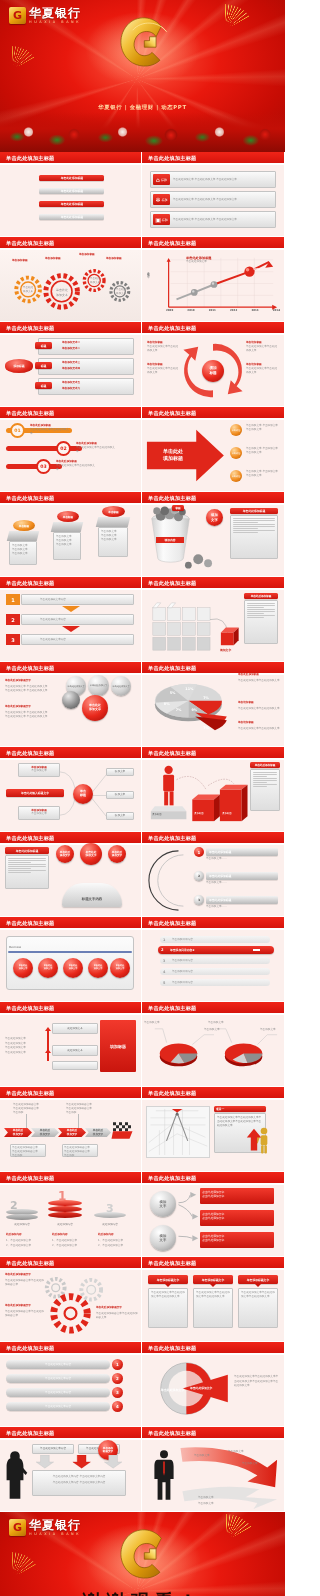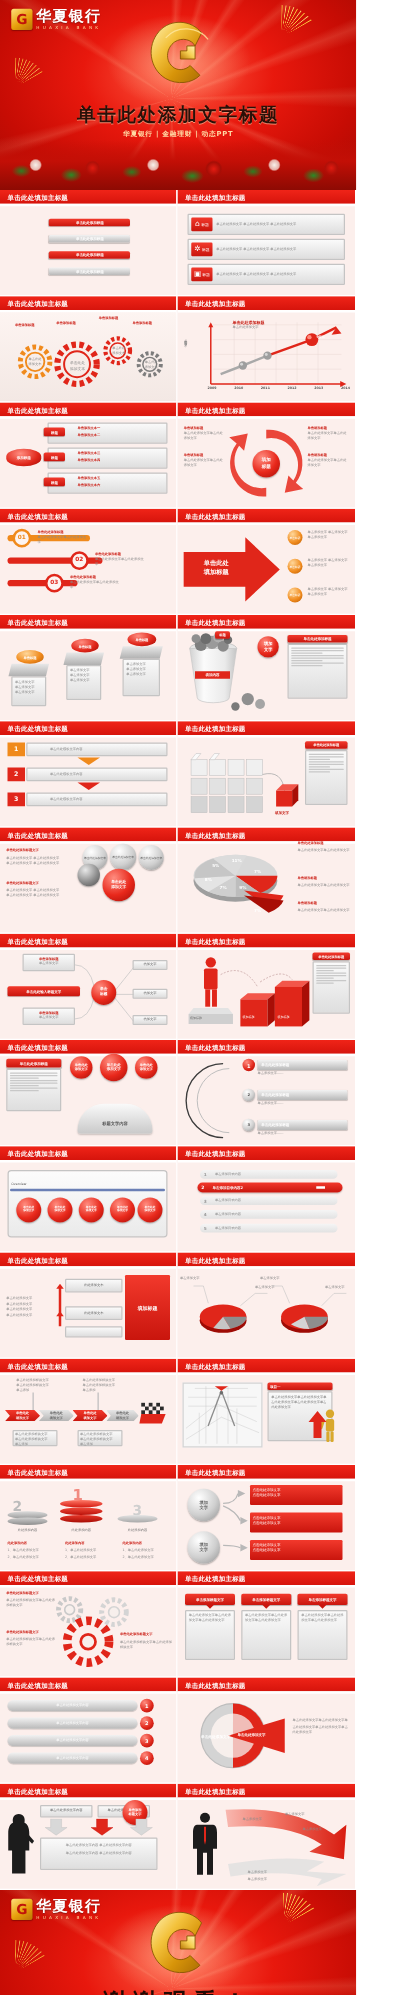--- a/index.html
+++ b/index.html
@@ -170,21 +170,20 @@
     </svg>
 
     <div class="logo">
       <div class="mark">G</div>
       <div>
         <div class="cn">华夏银行</div>
         <div class="en">HUAXIA BANK</div>
       </div>
     </div>
 
-    <div class="cvtitle">单击此处添加文字标题</div>
     <div class="cvsub">华夏银行 | 金融理财 | 动态PPT</div>
     <div class="flowers"></div>
   </div>
 
   <div class="slide">
     <div class="hdr">
       <div class="ttl">单击此处填加主标题</div>
       <div class="fw"></div>
     </div>
     <div class="body">

